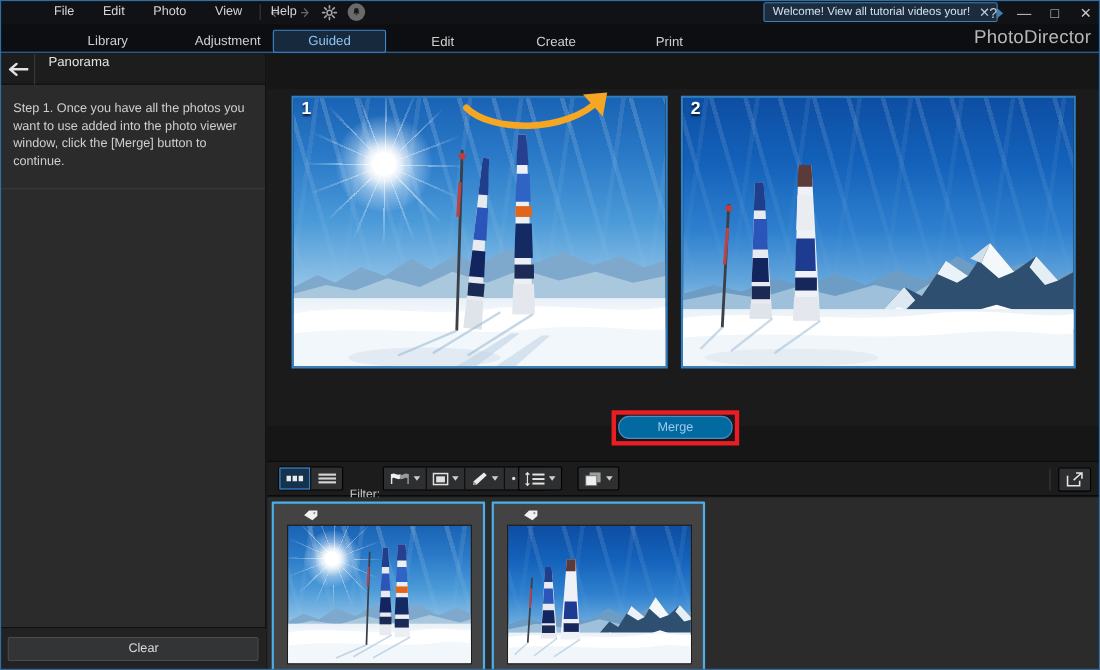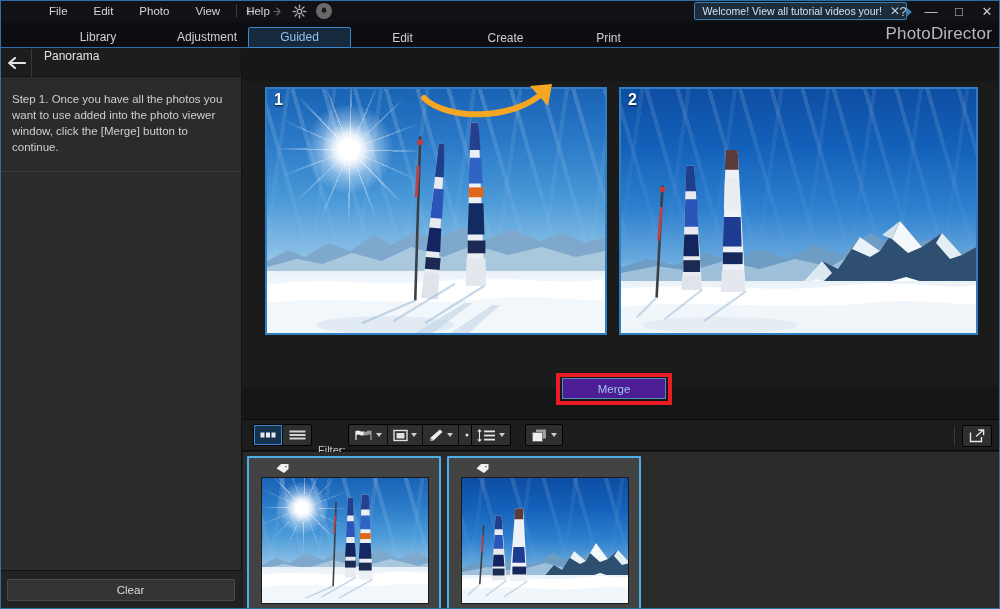--- a/index.html
+++ b/index.html
@@ -146,21 +146,21 @@
     background:linear-gradient(to bottom,#e9f1f7 0%,#f6fafd 30%,#ffffff 62%,#eaf1f7 100%); }
   .ridge { position:absolute; }
   .mtn { position:absolute; }
   .skis { position:absolute; }
 
   
   .merge-wrap { position:absolute; left:313px; top:292px; width:116px; height:32px; }
   .merge-hl { position:absolute; left:0; top:0; width:116px; height:32px; border:4px solid #ec1c24; }
   .merge-btn {
     position:absolute; left:6px; top:5px; width:104px; height:21px;
-    background:#4c1d95; border:1px solid #4f8cc0; border-radius:0;
+    background:#0369a1; border:1px solid #4f8cc0; border-radius:10px;
     font-size:11.5px; color:#9ec9ec; display:flex; align-items:center; justify-content:center;
   }
   .arrow-svg { position:absolute; left:175px; top:1px; width:148px; height:40px; pointer-events:none; }
 
   
   .filterbar { position:absolute; left:0; top:370px; width:757px; height:32px; background:#1c1c1c; border-top:1px solid #0b0b0b; border-bottom:1px solid #0b0b0b; }
   .tb-group { position:absolute; display:flex; align-items:center; background:#2e2f31; border:1px solid #000; border-radius:2px; height:22px; }
   .tb-btn { width:28px; height:20px; display:flex; align-items:center; justify-content:center; }
   .tb-btn.on { background:#15334f; border:1px solid #3c88cf; }
   .tb-sep { width:1px; height:20px; background:#0a0a0a; }

